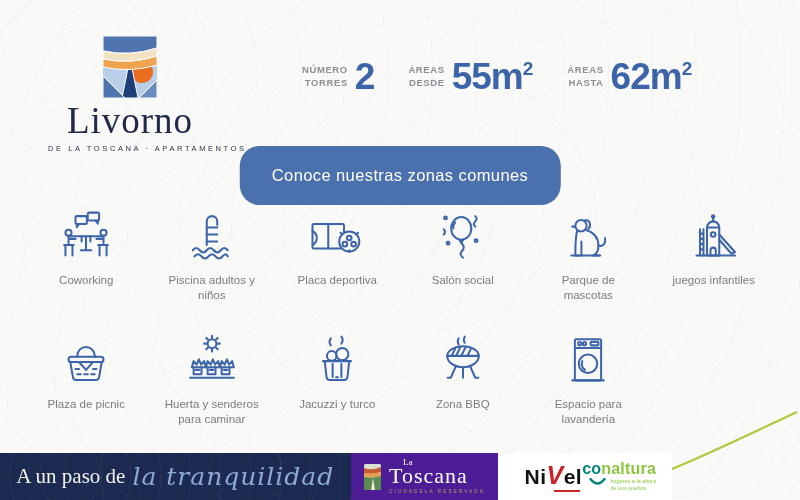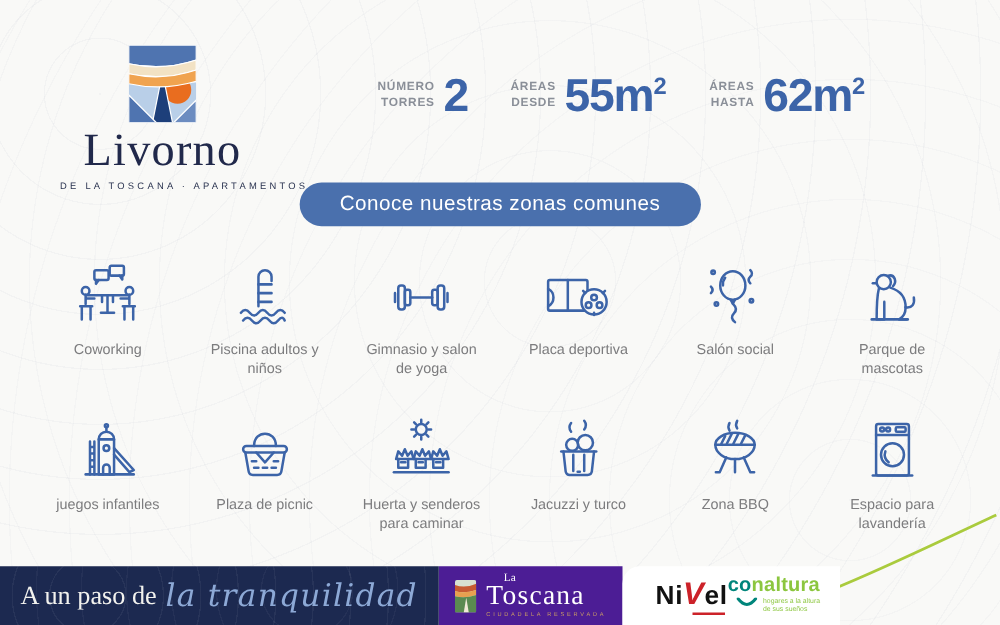--- a/index.html
+++ b/index.html
@@ -34,21 +34,21 @@
   .stats { position:absolute; left:302px; top:58px; display:flex; gap:34px; align-items:center; }
   .stat { display:flex; align-items:center; gap:7px; }
   .stat-label { text-align:right; font-size:9.5px; color:#8a8f98; letter-spacing:0.6px; line-height:1.3; font-weight:bold; }
   .stat-value { font-size:37px; font-weight:800; color:#3c64a8; letter-spacing:-1px; line-height:1; }
   .stat-sup { font-size:19px; font-weight:800; color:#3c64a8; vertical-align:14px; letter-spacing:0; }
 
   
   .cta {
     position:absolute; left:50%; transform:translateX(-50%); top:146px;
     background:#4a70ad; color:#ffffff; border:none; border-radius:20px;
-    padding:8px 32px; font-size:16.5px; letter-spacing:0.4px;
+    padding:20px 32px; font-size:16.5px; letter-spacing:0.4px;
     font-family:"Liberation Sans", sans-serif; cursor:pointer; white-space:nowrap;
   }
 
   
   .grid {
     position:absolute; left:38px; top:208px; width:724px;
     display:grid; grid-template-columns:repeat(6,1fr); row-gap:16px; column-gap:4px;gap:29px;
   }
   .cell { text-align:center; }
   .cell .ic { height:58px; display:flex; align-items:flex-end; justify-content:center; }
@@ -170,33 +170,20 @@
         <svg width="56" height="56" viewBox="0 0 64 64">
           <path d="M26 40 V13 a6 6 0 0 1 12 0 V17"></path>
           <path d="M26 20 H38 M26 28 H38 M26 36 H38"></path>
           <path d="M10 46 q4 -5 8 0 t8 0 t8 0 t8 0 t8 0"></path>
           <path d="M12 53 q4 -5 8 0 t8 0 t8 0 t8 0 t6 0"></path>
         </svg>
       </div>
       <div class="lbl">Piscina adultos y niños</div>
     </div>
 
-    <div class="cell">
-      <div class="ic">
-        <svg width="56" height="56" viewBox="0 0 64 64">
-          <path d="M22 32 H42"></path>
-          <rect x="11" y="21" width="6" height="22" rx="2.5"></rect>
-          <rect x="17" y="25" width="5" height="14" rx="2"></rect>
-          <rect x="47" y="21" width="6" height="22" rx="2.5"></rect>
-          <rect x="42" y="25" width="5" height="14" rx="2"></rect>
-          <path d="M8 28 V36 M56 28 V36"></path>
-        </svg>
-      </div>
-      <div class="lbl">Gimnasio y salon de yoga</div>
-    </div>
 
     <div class="cell">
       <div class="ic">
         <svg width="56" height="56" viewBox="0 0 64 64">
           <rect x="4" y="16" width="36" height="28" rx="1.5"></rect>
           <path d="M22 16 V44"></path>
             <path d="M4 24 a9 9 0 0 1 0 16"></path>
           <circle cx="46" cy="36" r="11.5" fill="#f9f9f7"></circle>
           <circle cx="46" cy="32" r="2.6"></circle>
             <circle cx="41" cy="39" r="2.6"></circle>

